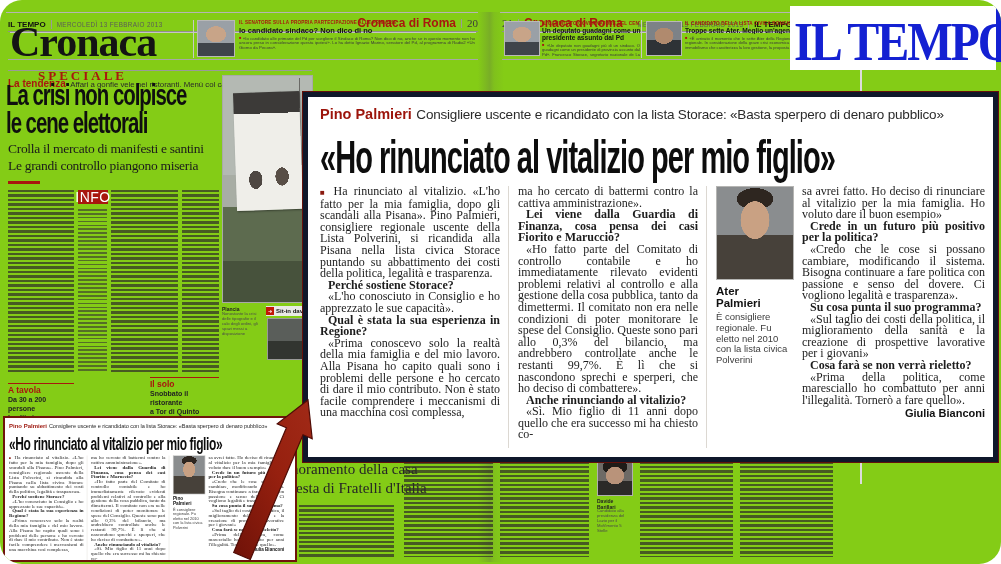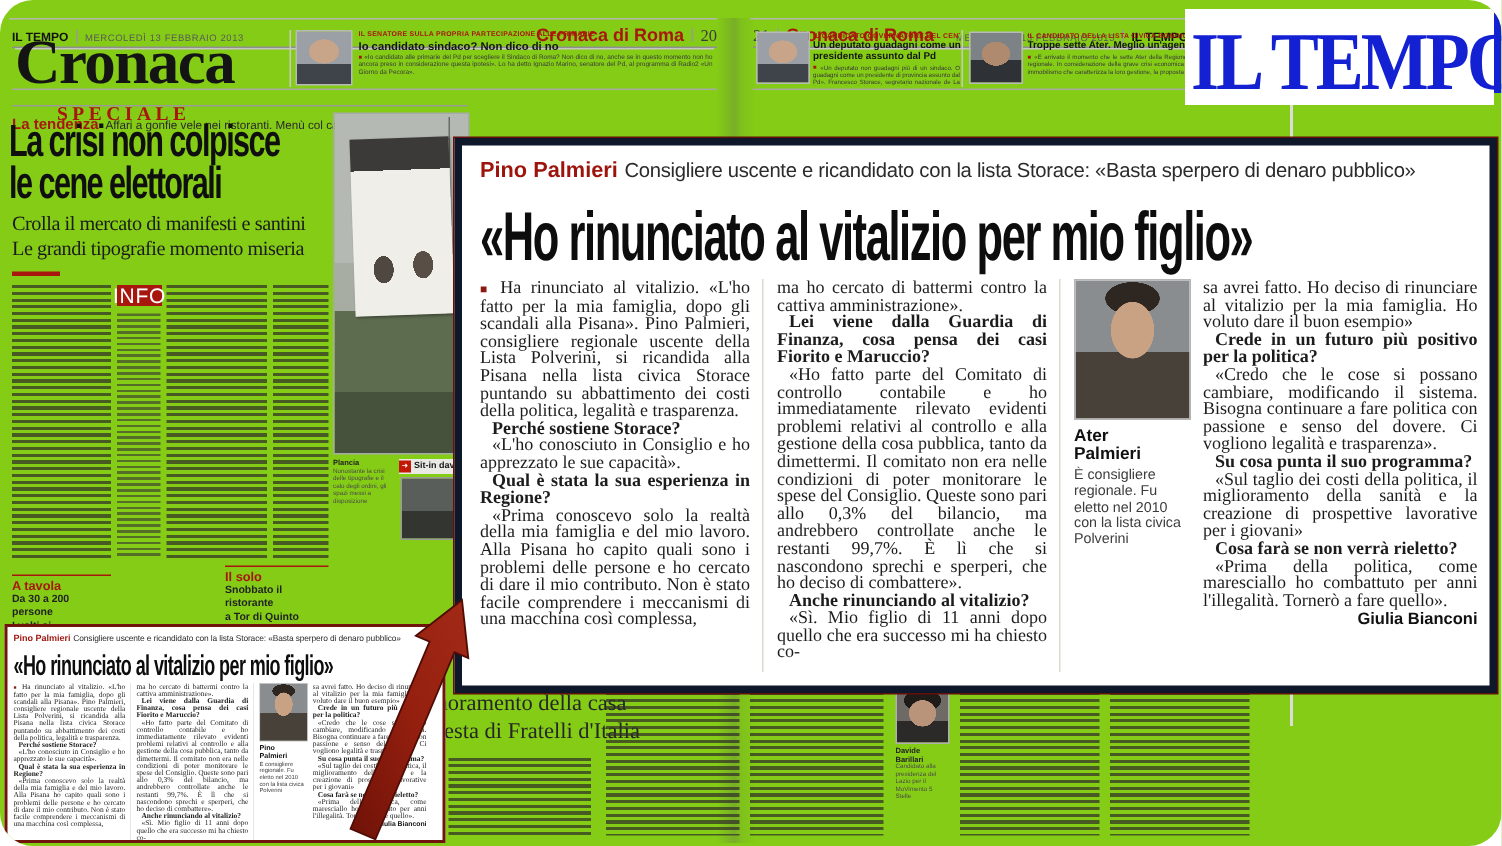--- a/index.html
+++ b/index.html
@@ -191,21 +191,21 @@
   <div class="kickline">
     <span class="kicklabel">La tendenza</span>
     <span class="kicktext">Affari a gonfie vele nei ristoranti. Menù col candidato a 30 euro a persona</span>
   </div>
   <div class="mainhead">
     <div>La crisi non colpisce</div>
     <div>le cene elettorali</div>
   </div>
   <div class="deck">
     <div>Crolla il mercato di manifesti e santini</div>
-    <div>Le grandi tipografie momento miseria</div>
+    <div>Le grandi controllo piangono miseria</div>
   </div>
   <div class="abs" style="left:8px;top:181px;width:32px;height:3px;background:#a8170e;"></div>
 
   <div class="abs greek" style="left:8px;top:190px;width:66px;height:182px;"></div>
   <div class="infobox">INFO</div>
   <div class="abs greek-fine" style="left:78px;top:209px;width:29px;height:163px;"></div>
   <div class="abs greek" style="left:111px;top:190px;width:67px;height:182px;"></div>
   <div class="abs greek" style="left:182px;top:190px;width:37px;height:182px;"></div>
 
   <div class="photo-main">

